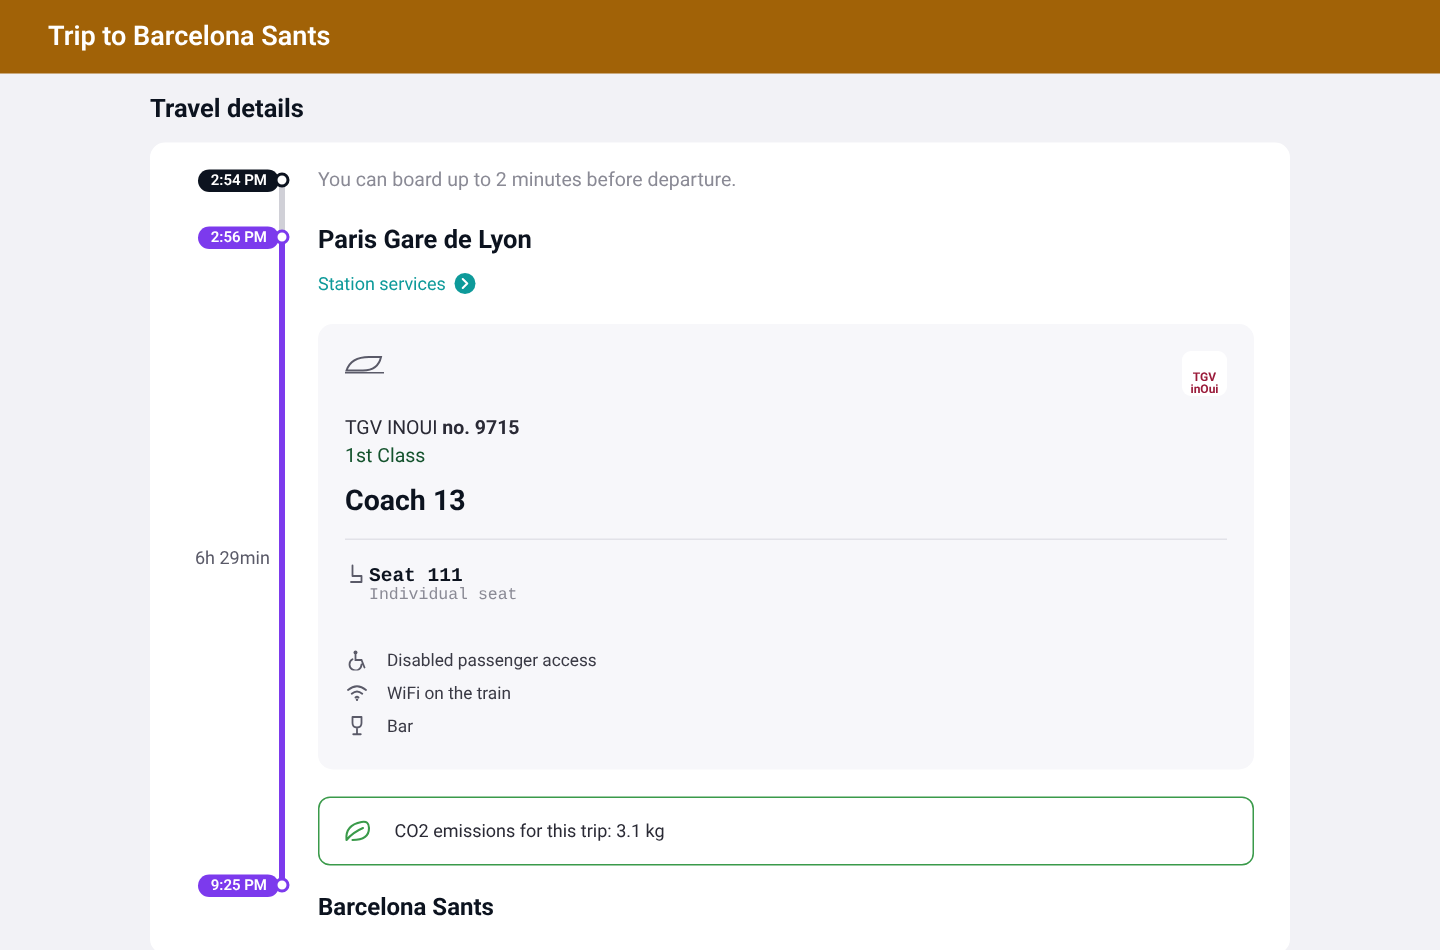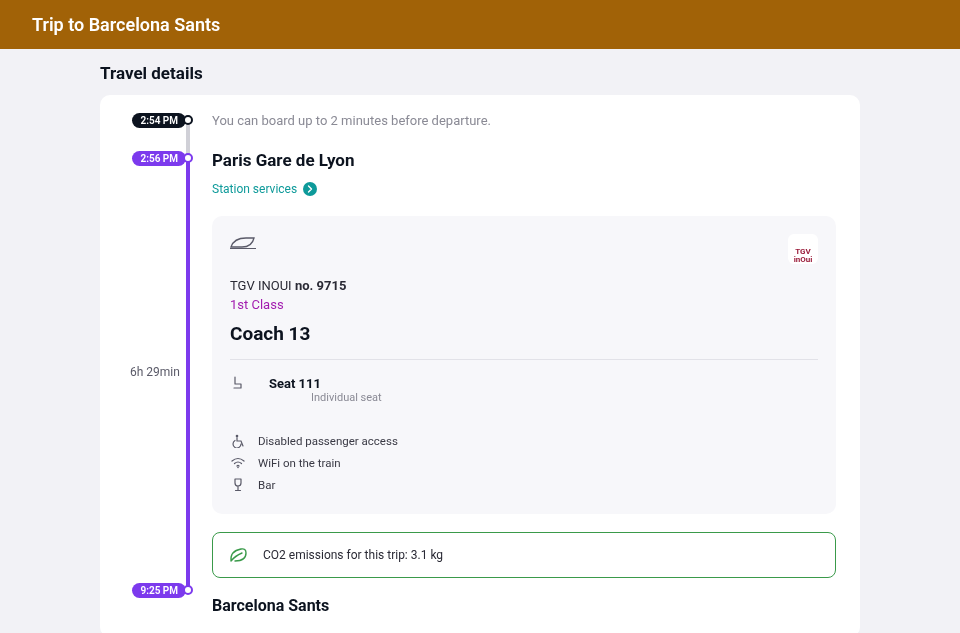--- a/index.html
+++ b/index.html
@@ -159,39 +159,40 @@
       line-height:1;
       text-align:center;
     }
     .train-name {
       font-size: 13px;
       color: #2a2a35;
     }
     .train-name b { font-weight: 700; }
     .train-class {
       font-size: 13px;
-      color: #a21caf;
+      color: #14532d;
       margin-top: 4px;
     }
     .coach {
       font-size: 19px;
       font-weight: 700;
       margin-top: 10px;
       padding-bottom: 14px;
       border-bottom: 1px solid #e2e2e8;
     }
     .seat-row {
       display: flex;
-      gap: 23px;
+      gap: 0;
       padding-top: 16px;
       padding-bottom: 14px;
       align-items: flex-start;
+      font-family: Liberation Mono, monospace;
     }
     .seat-info .seat-no { font-size: 13px; font-weight: 700; }
-    .seat-info .seat-type { font-size: 11px; color: #8a8a95; margin-left: 42px; }
+    .seat-info .seat-type { font-size: 11px; color: #8a8a95; }
     .amenity {
       display: flex;
       gap: 12px;
       align-items: center;
       font-size: 11.5px;
       color: #3a3a45;
       padding: 4px 0;
     }
     .icon-slot {
       width: 16px;

